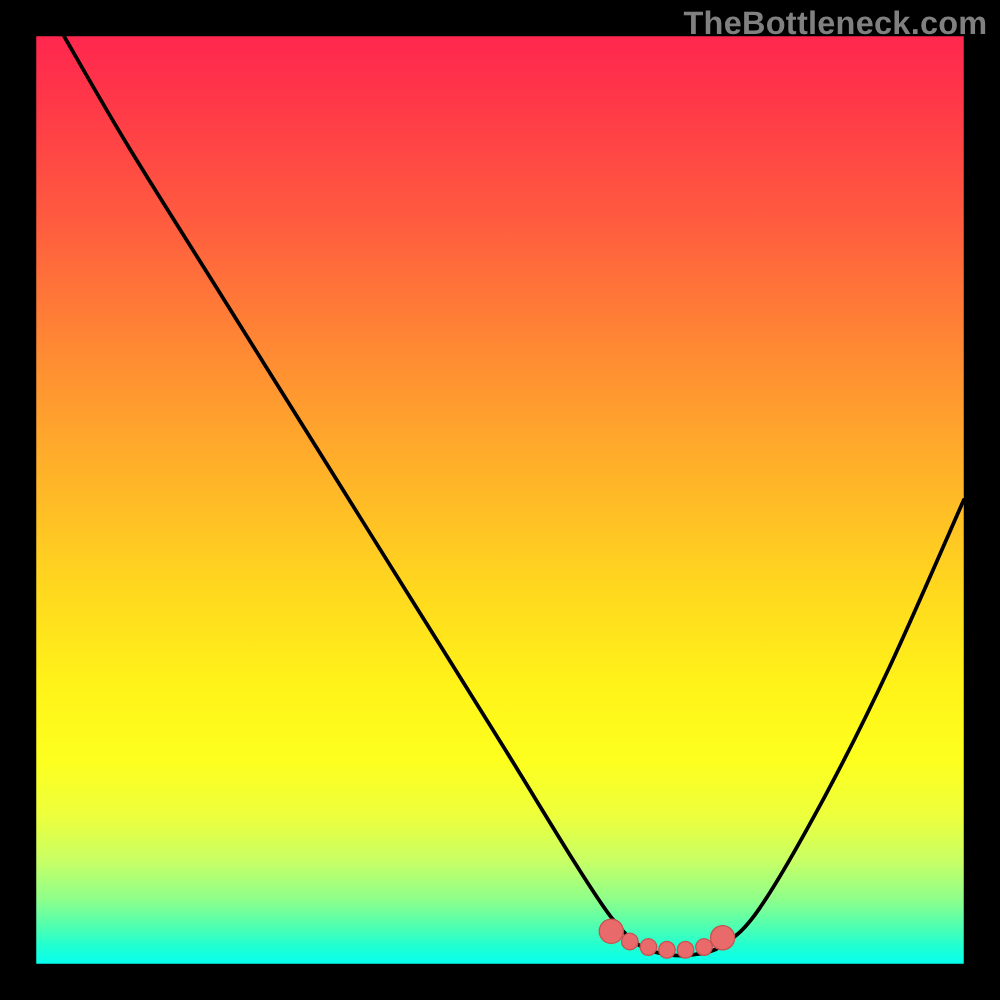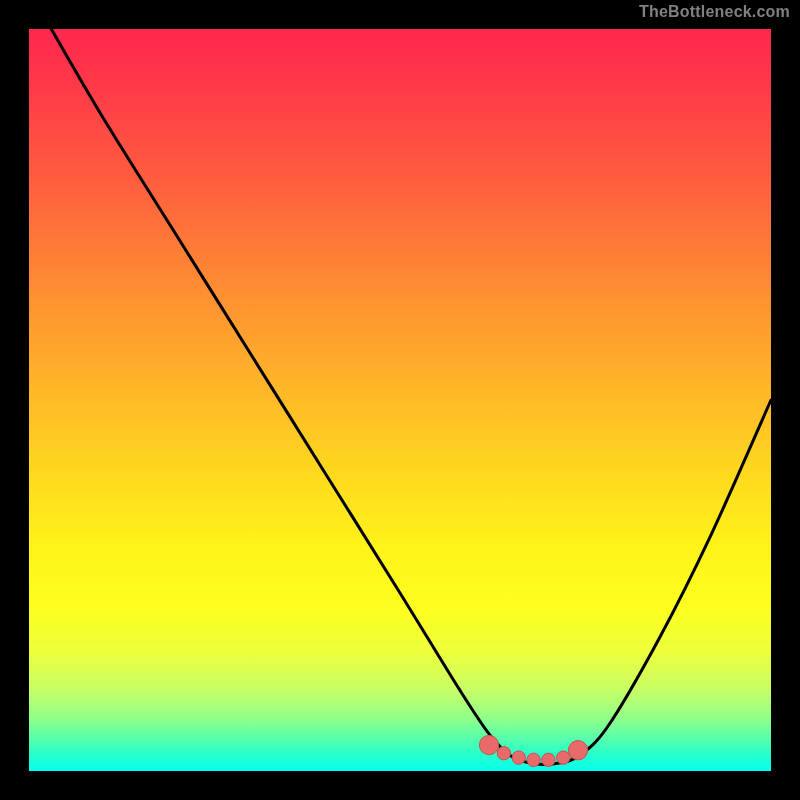--- a/index.html
+++ b/index.html
@@ -39,21 +39,21 @@
       #4fffb1 96%,
       #22ffd0 98%,
       #07ffee 100%
     );
   }
   .watermark {
     position: absolute;
     top: 3px;
     right: 10px;
     font-family: Arial, Helvetica, sans-serif;
-    font-size: 16px;
+    font-size: 26px;
     font-weight: 600;
     color: #808080;
     letter-spacing: 0.2px;
   }
   svg.curve {
     position: absolute;
     left: 0;
     top: 0;
   }
 </style>

